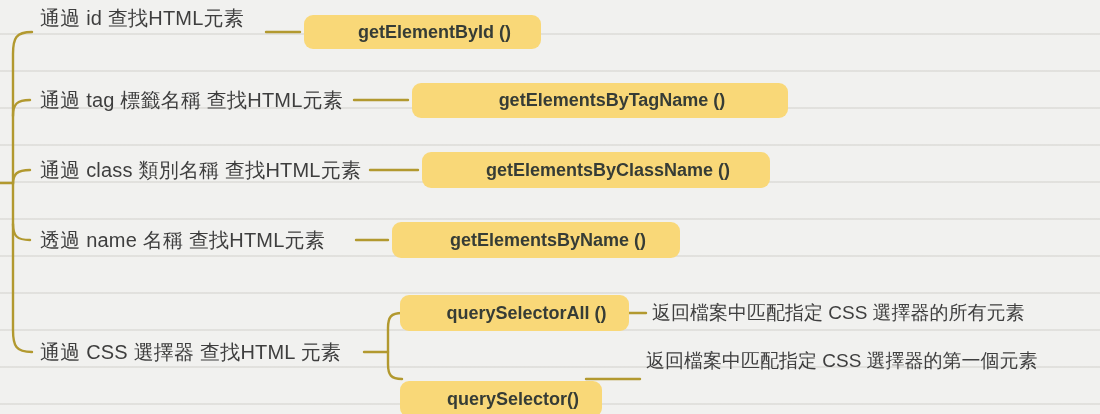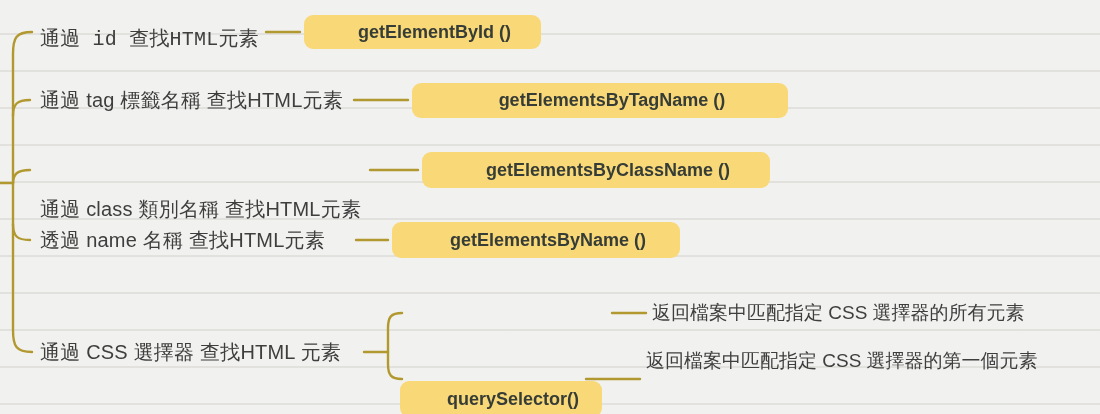--- a/index.html
+++ b/index.html
@@ -84,32 +84,33 @@
     <path d="M370,170 L418,170"></path>
     <path d="M356,240 L388,240"></path>
 
     <path d="M364,352 L388,352"></path>
     <path d="M402,313 C391,313 388,317 388,328 L388,364 C388,375 391,379 402,379"></path>
 
     <path d="M612,313 L646,313"></path>
     <path d="M586,379 L640,379"></path>
   </svg>
 
-  <div class="branch-label" style="left:40px;top:26px;font-family:Liberation Mono, monospace;">通過 id 查找HTML元素</div>
+  <div class="branch-label" style="left:40px;top:4px;">通過 id 查找HTML元素</div>
   <div class="method-node" style="left:304px;top:15px;width:213px;height:34px;">getElementById ()</div>
 
   <div class="branch-label" style="left:40px;top:86px;">通過 tag 標籤名稱 查找HTML元素</div>
   <div class="method-node" style="left:412px;top:83px;width:352px;height:35px;">getElementsByTagName ()</div>
 
-  <div class="branch-label" style="left:40px;top:156px;margin-top:39px;">通過 class 類別名稱 查找HTML元素</div>
+  <div class="branch-label" style="left:40px;top:156px;">通過 class 類別名稱 查找HTML元素</div>
   <div class="method-node" style="left:422px;top:152px;width:324px;height:36px;text-align:right;">getElementsByClassName ()</div>
 
   <div class="branch-label" style="left:40px;top:226px;">透過 name 名稱 查找HTML元素</div>
   <div class="method-node" style="left:392px;top:222px;width:264px;height:36px;">getElementsByName ()</div>
 
   <div class="branch-label" style="left:40px;top:338px;">通過 CSS 選擇器 查找HTML 元素</div>
 
+  <div class="method-node" style="left:400px;top:295px;width:205px;height:36px;">querySelectorAll ()</div>
   <div class="desc-label" style="left:652px;top:300px;text-align:center;">返回檔案中匹配指定 CSS 選擇器的所有元素</div>
 
   <div class="method-node" style="left:400px;top:381px;width:178px;height:36px;">querySelector()</div>
   <div class="desc-label" style="left:646px;top:348px;">返回檔案中匹配指定 CSS 選擇器的第一個元素</div>
 
 </div>
 
 </body></html>

